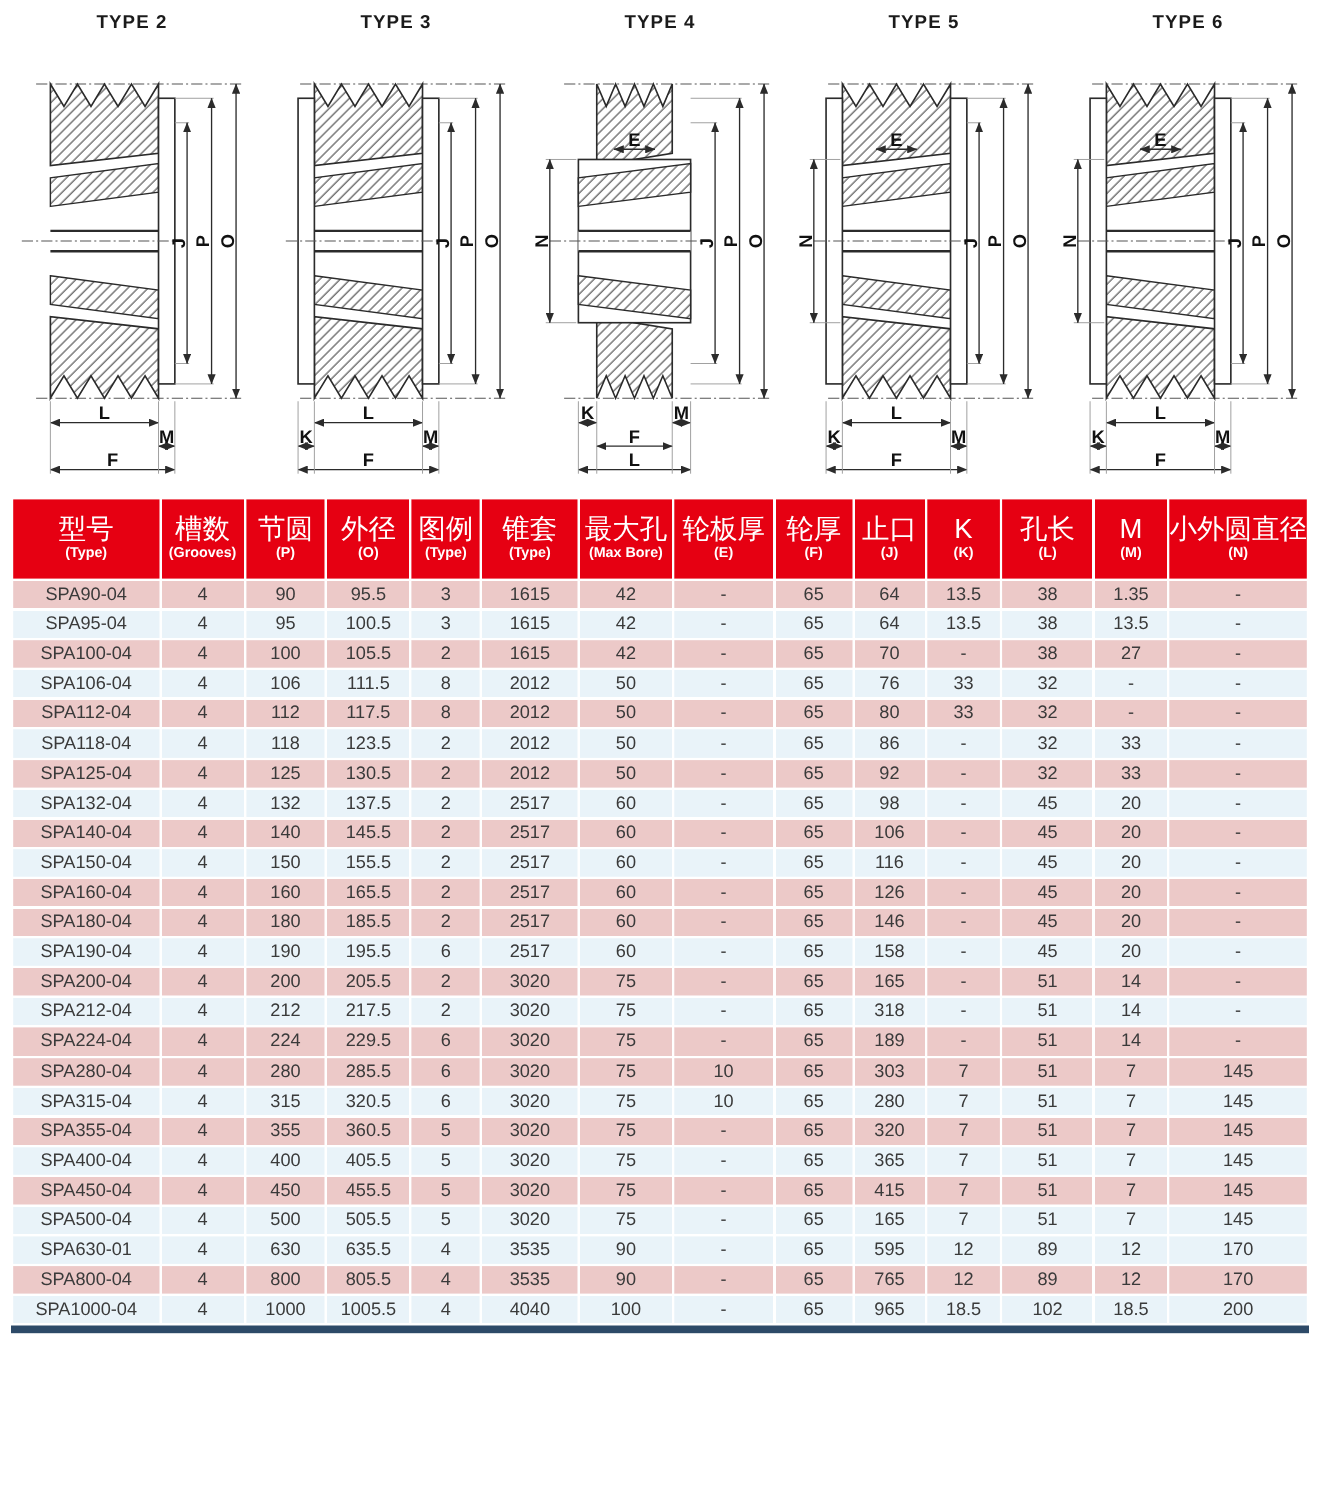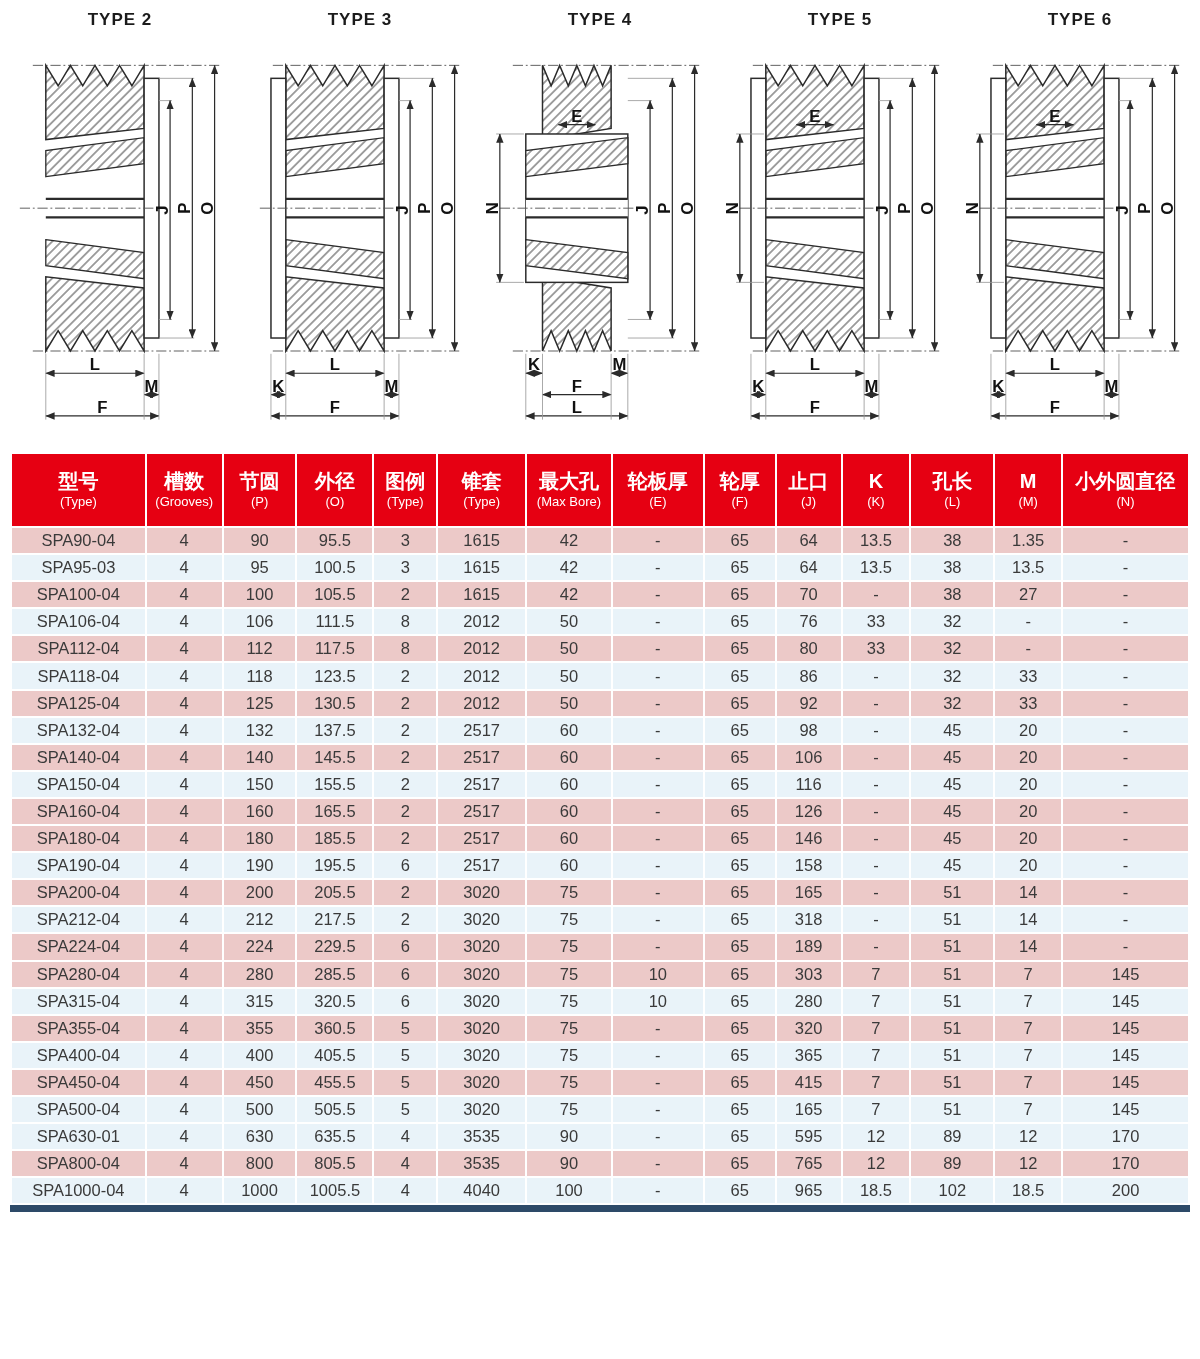--- a/index.html
+++ b/index.html
@@ -4,29 +4,29 @@
 <style>
   :root{
     --header-bg:#e60012; --header-text:#ffffff;
     --row-pink:#ecc9c8; --row-blue:#e9f3f9;
     --cell-text:#3a3a3a; --bar:#2d4a68; --line:#2b2b2b;
   }
   html,body{margin:0;padding:0;background:#ffffff;}
   body{width:1200px;font-family:"Liberation Sans",sans-serif;}
   .page{width:1200px;height:1359px;position:relative;overflow:hidden;background:#fff;}
   .diagrams-row{display:flex;height:450px;align-items:flex-start;}
-  .diagram{flex:1;display:flex;flex-direction:column;align-items:center;padding-top:10px;}
+  .diagram{flex:1;display:flex;flex-direction:column;align-items:center;padding-top:10px;gap:11px;}
   .diagram-title{font-weight:bold;font-size:17px;color:#1b1b1b;letter-spacing:1px;margin-bottom:0;}
   svg.pulley-svg{width:230px;height:412px;display:block;}
   svg text{font-family:"Liberation Sans",sans-serif;}
   .spec-table{width:1180px;margin:2px 10px 0 10px;border-collapse:collapse;table-layout:fixed;}
   .spec-table th,.spec-table td{border:2px solid #ffffff;text-align:center;padding:0;overflow:hidden;white-space:nowrap;}
   .spec-table thead th{background:var(--header-bg);color:var(--header-text);height:72px;vertical-align:middle;}
-  .th-zh{display:block;font-size:20px;font-weight:bold;line-height:23px;}
-  .th-en{display:block;font-size:13px;font-weight:normal;line-height:17px;}
+  .th-zh{display:block;font-size:25px;font-weight:normal;line-height:23px;}
+  .th-en{display:block;font-size:13px;font-weight:bold;line-height:17px;}
   .spec-table td{height:25.1px;font-size:16.5px;color:var(--cell-text);}
   tr.pink td{background:var(--row-pink);}
   tr.blue td{background:var(--row-blue);}
   .bottom-bar{height:7px;background:var(--bar);margin:0 10px;}
 </style>
 </head>
 <body>
 
 <div class="page">
 
@@ -384,21 +384,21 @@
           <td>42</td>
           <td>-</td>
           <td>65</td>
           <td>64</td>
           <td>13.5</td>
           <td>38</td>
           <td>1.35</td>
           <td>-</td>
         </tr>
         <tr class="blue">
-          <td>SPA95-03</td>
+          <td>SPA95-04</td>
           <td>4</td>
           <td>95</td>
           <td>100.5</td>
           <td>3</td>
           <td>1615</td>
           <td>42</td>
           <td>-</td>
           <td>65</td>
           <td>64</td>
           <td>13.5</td>

